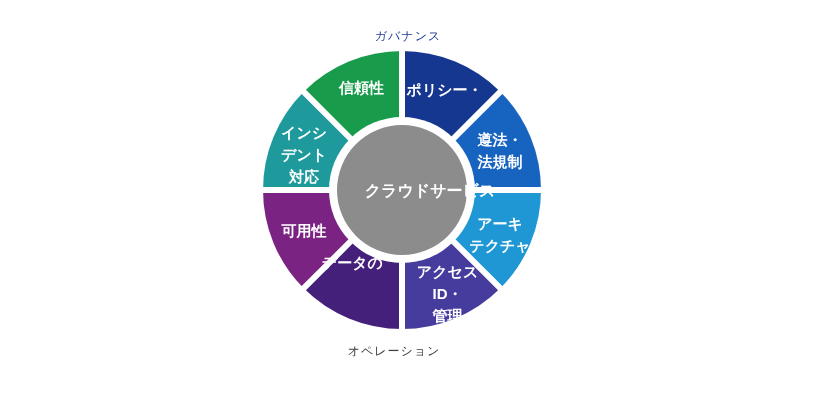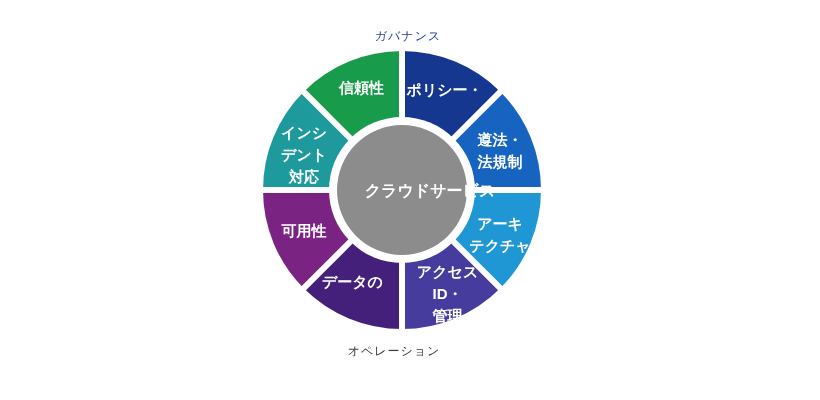--- a/index.html
+++ b/index.html
@@ -86,21 +86,21 @@
       </div>
       <div class="seg-label" style="left: 500px; top: 234.564px;">
         <div>アーキ</div>
         <div>テクチャ</div>
       </div>
       <div class="seg-label" style="left: 447.564px; top: 293.931px;">
         <div>アクセス</div>
         <div>ID・</div>
         <div>管理</div>
       </div>
-      <div class="seg-label" style="left: 352.436px; top: 282px;">
+      <div class="seg-label" style="left: 352.436px; top: 263px;">
         <div>データの</div>
       </div>
       <div class="seg-label" style="left: 304.069px; top: 230.564px;">
         <div>可用性</div>
       </div>
       <div class="seg-label" style="left: 304.069px; top: 155px;">
         <div>インシ</div>
         <div>デント</div>
         <div>対応</div>
       </div>

